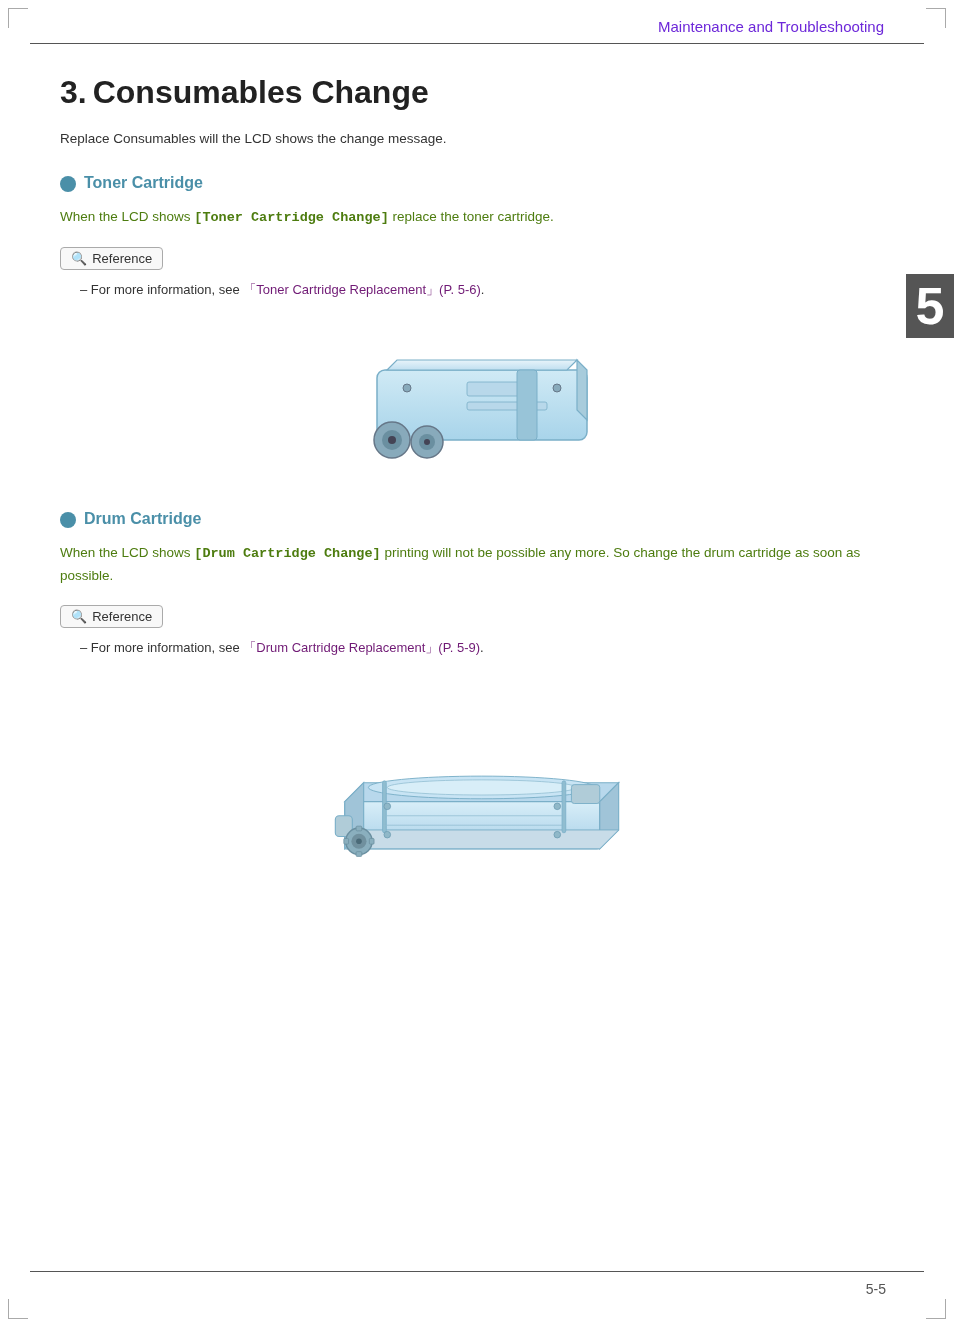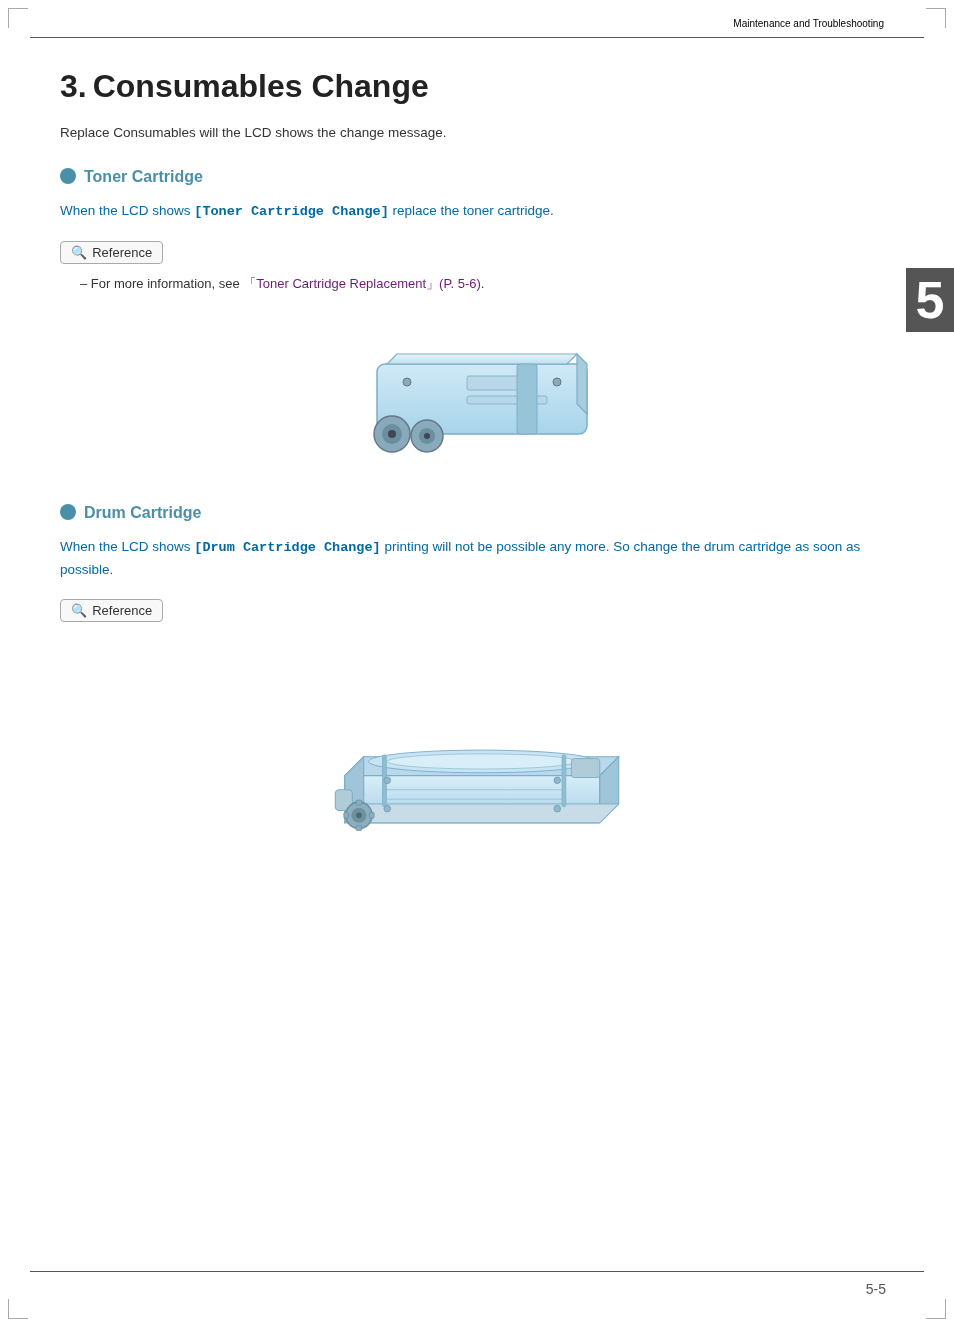--- a/index.html
+++ b/index.html
@@ -28,22 +28,22 @@
 
     
     .page-header {
       display: flex;
       justify-content: flex-end;
       padding: 18px 40px 8px 40px;
       border-bottom: 1.5px solid #555;
       margin: 0 30px;
     }
     .header-title {
-      color: #000000;
-      font-size: 10px;
+      color: #6d28d9;
+      font-size: 15px;
     }
 
     
     .main-content {
       padding: 30px 60px 60px 60px;
       position: relative;
     }
 
     
     .chapter-tab {
@@ -78,41 +78,41 @@
 
     .intro-text {
       font-size: 13.5px;
       color: #333;
       margin-bottom: 28px;
     }
 
     
     .section-heading {
       display: flex;
-      align-items: flex-start;
+      align-items: flex-end;
       gap: 8px;
       margin-bottom: 14px;
       margin-top: 10px;
     }
     .section-dot {
       width: 16px;
       height: 16px;
       border-radius: 50%;
       background: #4a8fa8;
       flex-shrink: 0;
     }
     .section-title {
       font-size: 16px;
       font-weight: bold;
       color: #4a8fa8;
     }
 
     .section-desc {
       font-size: 13.5px;
-      color: #0369a1;
+      color: #4d7c0f;
       margin-bottom: 18px;
       line-height: 1.6;
     }
 
     .highlight-bold {
       font-family: 'Courier New', monospace;
       font-weight: bold;
       font-size: 13.5px;
     }
 
@@ -276,20 +276,23 @@
 
   <p class="section-desc">
     <span>When the LCD shows </span><span class="highlight-bold">[Drum Cartridge Change]</span><span> printing will not be possible any more. So change the drum cartridge as soon as possible.</span>
   </p>
 
   <div class="reference-box">
     <span class="reference-icon">🔍</span>
     <span>Reference</span>
   </div>
 
+  <div class="reference-item">
+    <span>For more information, see </span><a class="ref-link" href="#">「Drum Cartridge Replacement」(P. 5-9)</a>.
+  </div>
 
   
   <div class="image-area">
     <svg class="drum-svg-container" viewBox="0 0 360 210" xmlns="http://www.w3.org/2000/svg">
       <defs>
         <linearGradient id="drumBody" x1="0%" y1="0%" x2="0%" y2="100%">
           <stop offset="0%" style="stop-color:#d8eef8;stop-opacity:1"></stop>
           <stop offset="100%" style="stop-color:#a8d0e8;stop-opacity:1"></stop>
         </linearGradient>
         <linearGradient id="drumTop2" x1="0%" y1="0%" x2="100%" y2="0%">

